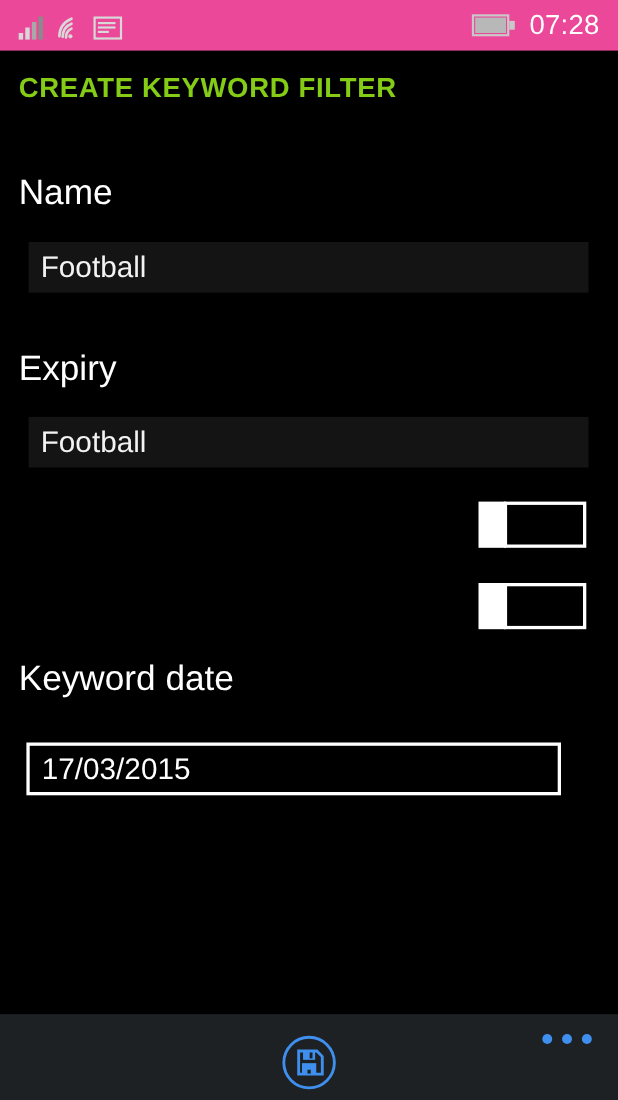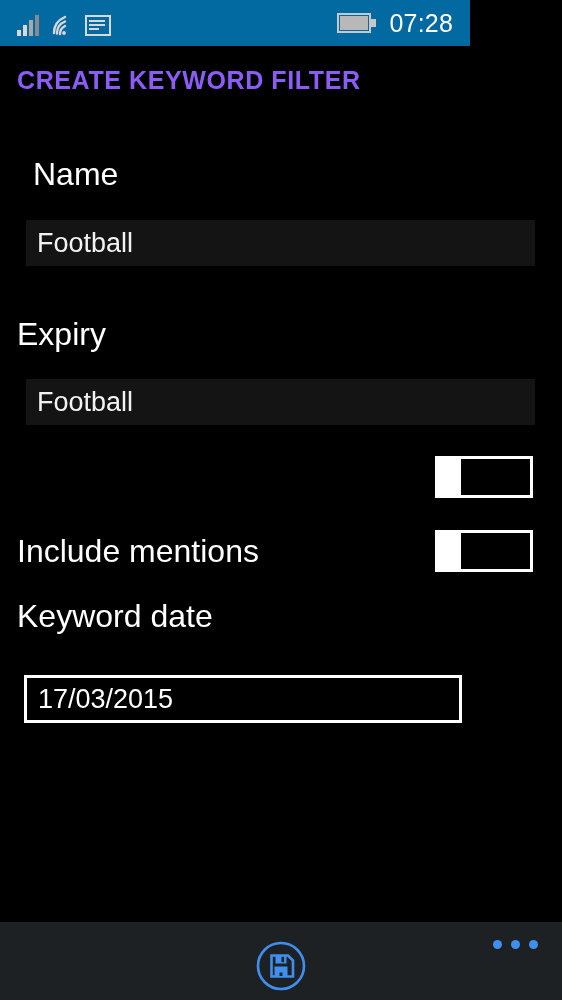--- a/index.html
+++ b/index.html
@@ -15,23 +15,23 @@
   body {
     font-family: "Liberation Sans", "DejaVu Sans", sans-serif;
     color: #ffffff;
     position: relative;
   }
 
   
   .status-bar {
     position: absolute;
     top: 0; left: 0;
-    width: 470px;
+    width: 562px;
     height: 46px;
-    background: #0369a1;
+    background: #ec4899;
     display: flex;
     align-items: center;
     padding: 0 17px;
   }
 
   .status-left {
     display: flex;
     align-items: flex-end;
     gap: 11px;
     height: 26px;
@@ -98,21 +98,21 @@
     line-height: 1;
   }
 
   
   .page-title {
     position: absolute;
     top: 68px; left: 17px;
     font-size: 25px;
     font-weight: 600;
     letter-spacing: 0.6px;
-    color: #8b5cf6;
+    color: #84cc16;
     line-height: 1;
   }
 
   
   .content { position: absolute; top: 0; left: 0; width: 562px; }
 
   .field-label {
     position: absolute;
     left: 17px;
     font-size: 32px;
@@ -160,21 +160,21 @@
     position: absolute;
     left: 0; top: 0;
     width: 25px; height: 42px;
     background: #ffffff;
   }
 
   
   .date-button {
     position: absolute;
     left: 24px;
-    width: 438px;
+    width: 486px;
     height: 48px;
     border: 3px solid #ffffff;
     background: #000000;
     display: flex;
     align-items: center;
     padding-left: 11px;
   }
   .date-button .value {
     font-size: 27px;
     font-weight: 400;
@@ -257,39 +257,38 @@
     </span>
     <span class="clock">07:28</span>
   </div>
 
 </div>
 
 <div class="page-title">CREATE KEYWORD FILTER</div>
 
 <div class="content">
 
-  <div class="field-label" style="top:158px;margin-left:16px;">Name</div>
+  <div class="field-label" style="top:158px;">Name</div>
   <div class="text-field" style="top:220px;" placeholder="Name">
     <span class="value">Football</span>
   </div>
 
   <div class="field-label" style="top:318px;">Expiry</div>
   <div class="text-field" style="top:379px;" placeholder="Keyword">
     <span class="value">Football</span>
   </div>
 
   <div class="toggle-row" style="top:456px;">
     <div class="wp-toggle">
       <span class="track"></span>
       <span class="thumb"></span>
     </div>
   </div>
 
   <div class="toggle-row" style="top:530px;">
-    <div class="field-label" style="top:5px;">Include mentions</div>
     <div class="wp-toggle">
       <span class="track"></span>
       <span class="thumb"></span>
     </div>
   </div>
 
   <div class="field-label" style="top:600px;">Keyword date</div>
   <div class="date-button" style="top:675px;">
     <span class="value">17/03/2015</span>
   </div>

